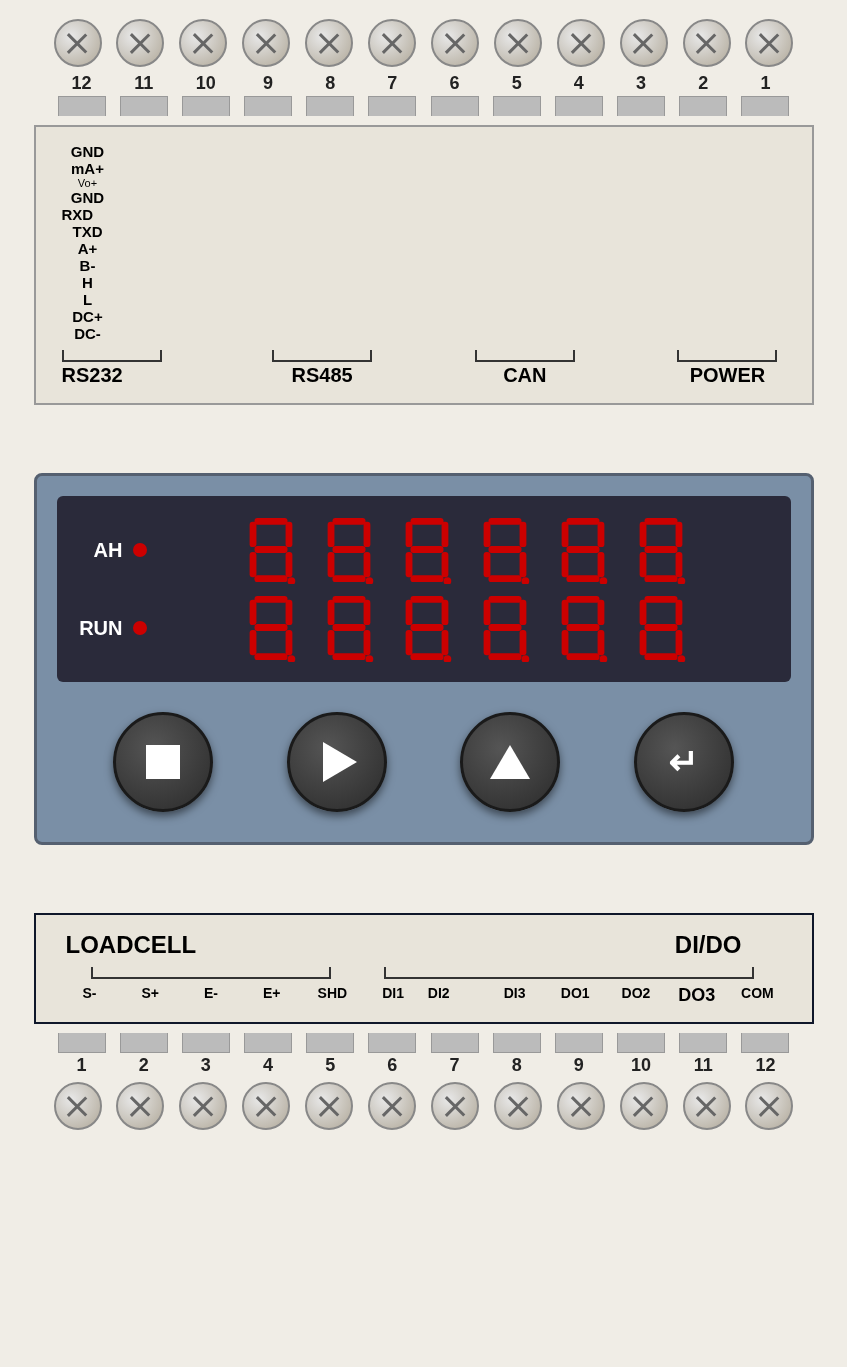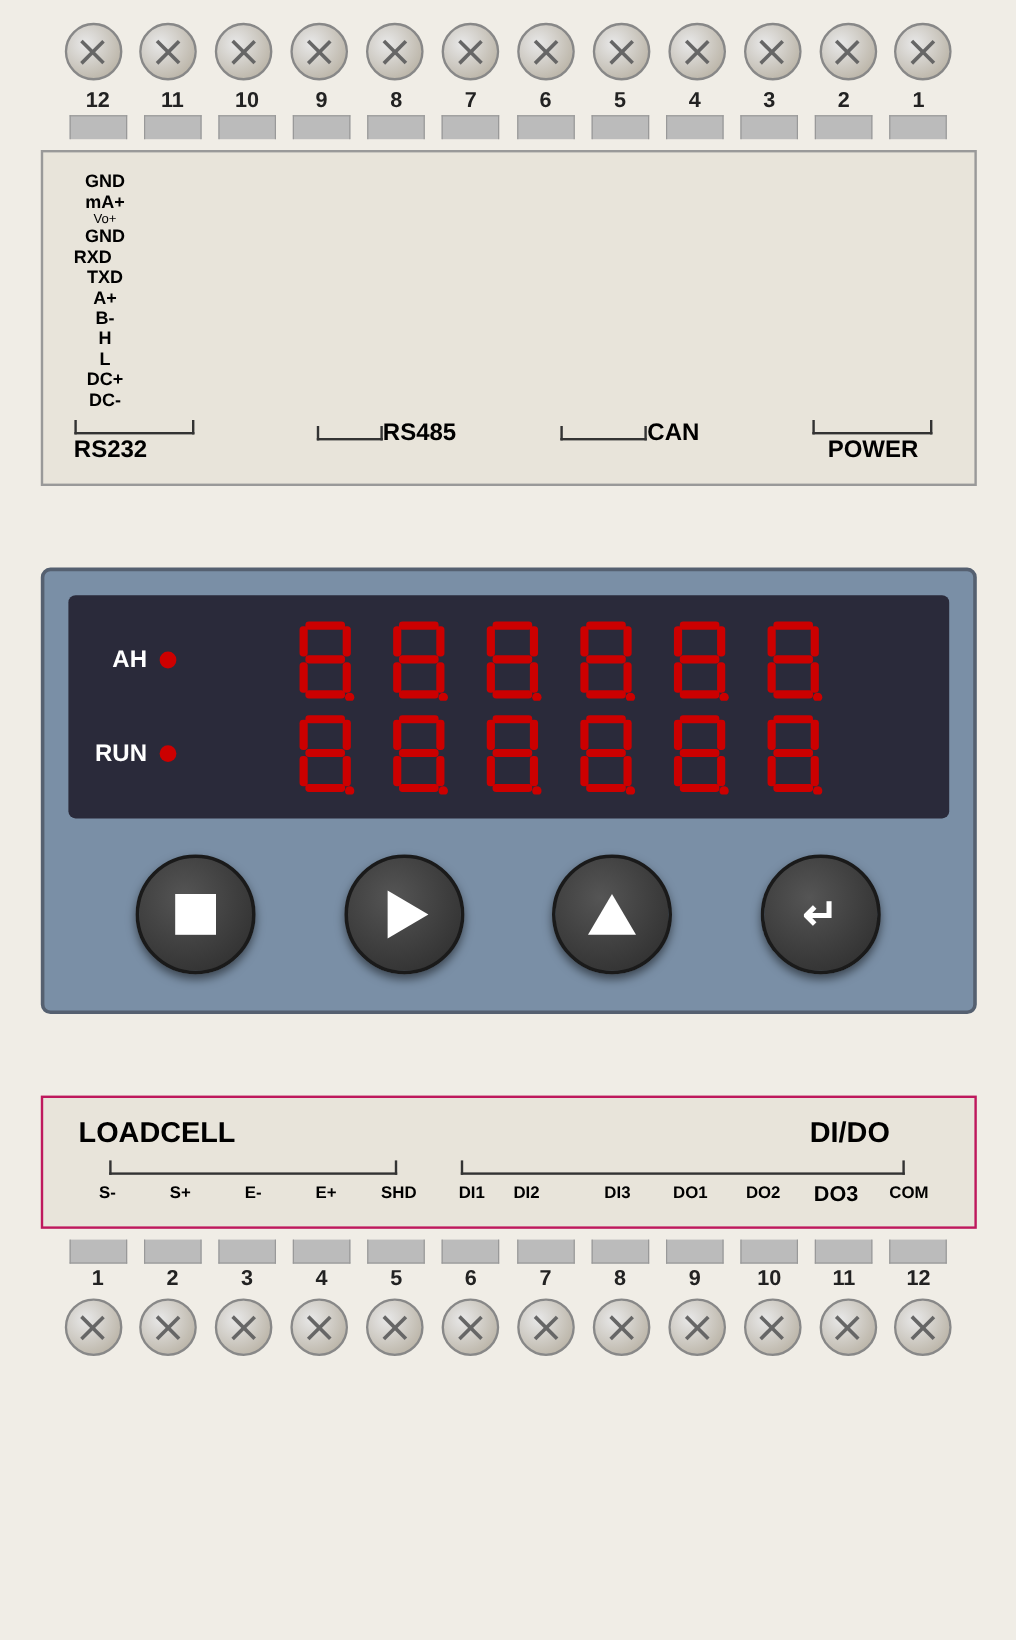--- a/index.html
+++ b/index.html
@@ -212,21 +212,21 @@
     .gap-section-bottom {
       width: 780px;
       height: 60px;
       background: #f0ede6;
     }
 
     
     .bottom-label-panel {
       width: 780px;
       background: #e8e4da;
-      border: 2px solid #be185d;
+      border: 2px solid #0f172a;
       padding: 16px 20px;
       margin: 4px 0;
     }
 
     
     .bottom-terminal {
       width: 760px;
     }
 
     
@@ -304,26 +304,26 @@
     </div>
 
     <div style="display:flex; justify-content:space-between; padding:0 6px; align-items:flex-start;">
 
 
       <div style="display:flex; flex-direction:column; align-items:flex-start; width:116px;">
         <div style="display:flex; width:100px; height:12px; border-left:2px solid #333; border-right:2px solid #333; border-bottom:2px solid #333; margin-bottom:2px;"></div>
         <div style="font-size:20px; font-weight:bold;">RS232</div>
       </div>
 
-      <div style="display:flex; flex-direction:row; align-items:center; width:116px;">
+      <div style="display:flex; flex-direction:column; align-items:center; width:116px;">
         <div style="display:flex; width:100px; height:12px; border-left:2px solid #333; border-right:2px solid #333; border-bottom:2px solid #333; margin-bottom:2px;"></div>
         <div style="font-size:20px; font-weight:bold;">RS485</div>
       </div>
 
-      <div style="display:flex; flex-direction:row; align-items:center; width:116px;">
+      <div style="display:flex; flex-direction:column; align-items:center; width:116px;">
         <div style="display:flex; width:100px; height:12px; border-left:2px solid #333; border-right:2px solid #333; border-bottom:2px solid #333; margin-bottom:2px;"></div>
         <div style="font-size:20px; font-weight:bold;">CAN</div>
       </div>
 
       <div style="display:flex; flex-direction:column; align-items:center; width:116px;">
         <div style="display:flex; width:100px; height:12px; border-left:2px solid #333; border-right:2px solid #333; border-bottom:2px solid #333; margin-bottom:2px;"></div>
         <div style="font-size:20px; font-weight:bold;">POWER</div>
       </div>
     </div>
   </div>

